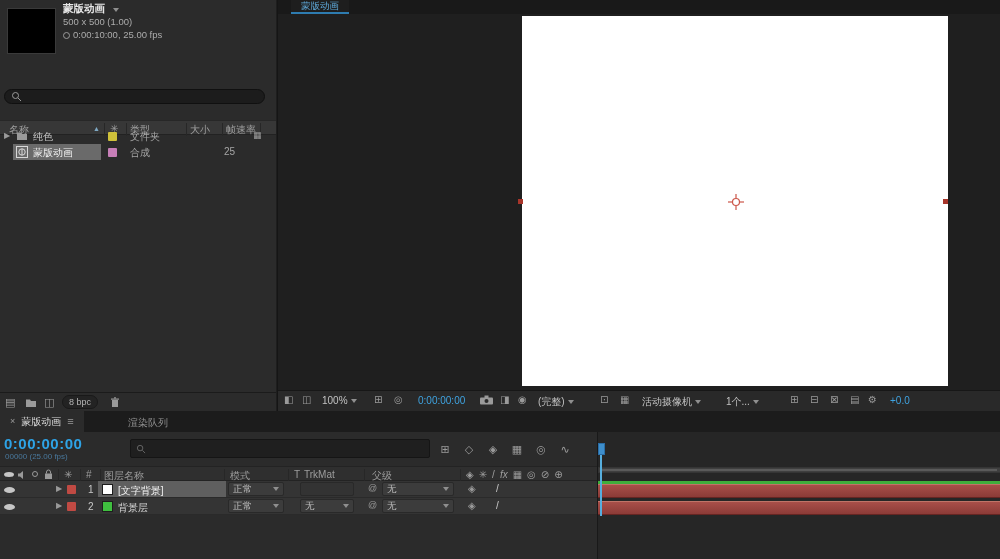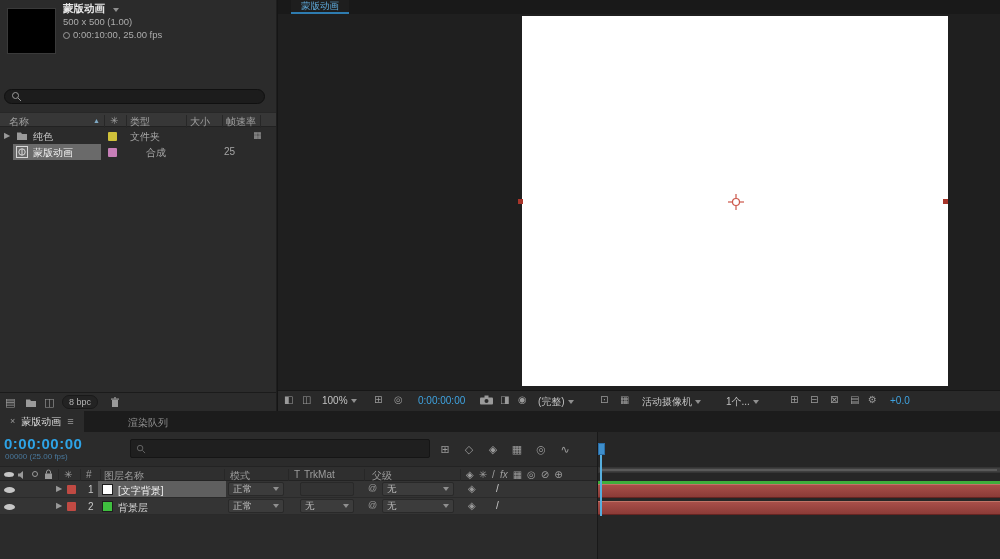--- a/index.html
+++ b/index.html
@@ -12,21 +12,21 @@
 svg{display:block}
 
 
 #project{left:0;top:0;width:276px;height:411px;background:#2b2b2b}
 .thumb{left:7px;top:8px;width:49px;height:46px;background:#000;border:1px solid #3a3a3a}
 .pinfo{left:63px;top:2px;line-height:13px}
 .pname{color:#e8e8e8;font-weight:bold;font-size:10.5px}
 .pmeta{color:#acacac;font-size:9.5px}
 .clockico{display:inline-block;width:7px;height:7px;border:1px solid #9a9a9a;border-radius:50%;margin-right:3px;vertical-align:-1px}
 .searchbox{left:4px;top:89px;width:261px;height:15px;background:#1c1c1c;border:1px solid #101010;border-radius:8px;display:flex;align-items:center;padding-left:6px;gap:4px}
-.phead{left:0;top:112px;width:276px;height:15px;background:#373737;border-top:1px solid #272727;border-bottom:1px solid #222;color:#9f9f9f}
+.phead{left:0;top:120px;width:276px;height:15px;background:#373737;border-top:1px solid #272727;border-bottom:1px solid #222;color:#9f9f9f}
 .phead>span{position:absolute;top:2px}
 .colsep{position:absolute;top:0;width:1px;height:100%;background:#272727}
 .prow{left:0;width:276px;height:16px}
 .pfooter{left:0;top:392px;width:276px;height:19px;background:#2b2b2b;border-top:1px solid #1b1b1b}
 .bpc{position:absolute;left:62px;top:2px;border:1px solid #191919;background:#232323;color:#b5b5b5;font-size:9px;padding:1px 6px;border-radius:7px}
 
 
 #viewer{left:277px;top:0;width:723px;height:411px;background:#1f1f1f;border-left:1px solid #151515}
 .vtabs{left:0;top:0;width:723px;height:14px;background:#191919}
 .vtab{position:absolute;left:13px;top:0;height:14px;padding:0 10px;background:#1e1e1e;color:#5ea9da;font-size:9.5px;line-height:12px;border-bottom:2px solid #2e7cb0}
@@ -119,21 +119,21 @@
 
   <div class="abs prow" style="top:144px">
     <div class="abs" style="left:13px;top:0;width:88px;height:16px;background:#6a6a6a"></div>
     <svg class="abs" style="left:16px;top:2px" width="12" height="12" viewBox="0 0 12 12">
       <rect x="0.5" y="0.5" width="11" height="11" fill="none" stroke="#d8d8d8"></rect>
       <circle cx="6" cy="6" r="3.2" fill="none" stroke="#d8d8d8"></circle>
       <line x1="6" y1="2.8" x2="6" y2="9.2" stroke="#d8d8d8"></line>
     </svg>
     <span class="abs nw" style="left:33px;top:2px;color:#f2f2f2">蒙版动画</span>
     <div class="abs" style="left:108px;top:4px;width:9px;height:9px;background:#c77fb8;border-radius:1px"></div>
-    <span class="abs nw" style="left:146px;top:2px;color:#a6a6a6">合成</span>
+    <span class="abs nw" style="left:130px;top:2px;color:#a6a6a6">合成</span>
     <span class="abs nw" style="left:224px;top:2px;color:#a6a6a6">25</span>
   </div>
 
   <div class="abs pfooter">
     <span class="abs ico" style="left:5px;top:4px;font-size:11px">▤</span>
     <svg class="abs" style="left:25px;top:5px" width="12" height="10" viewBox="0 0 12 10">
       <path d="M1 1.5h4l1 1.5h5v6H1z" fill="#9a9a9a"></path>
     </svg>
     <span class="abs ico" style="left:44px;top:4px;font-size:11px">◫</span>
     <span class="bpc">8 bpc</span>

